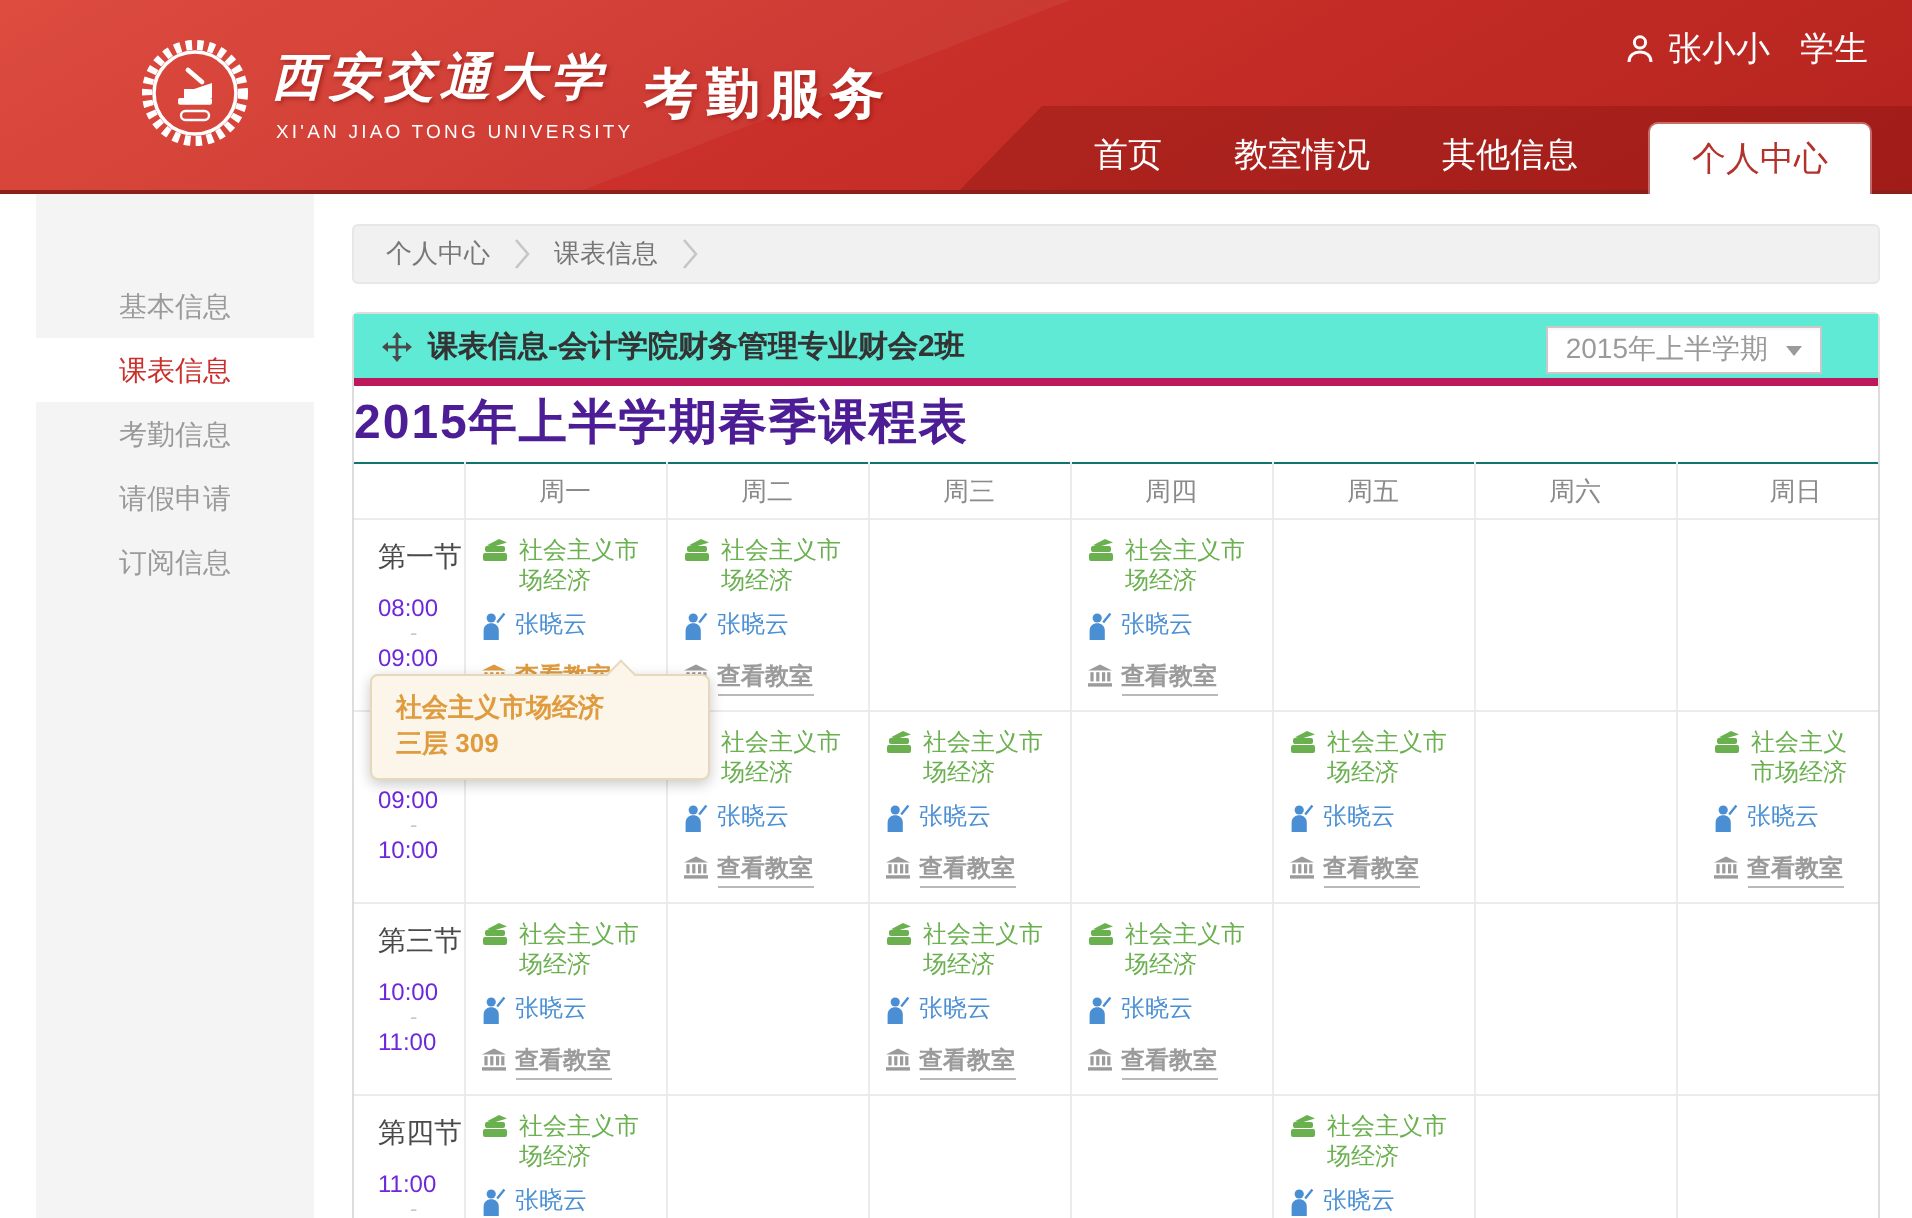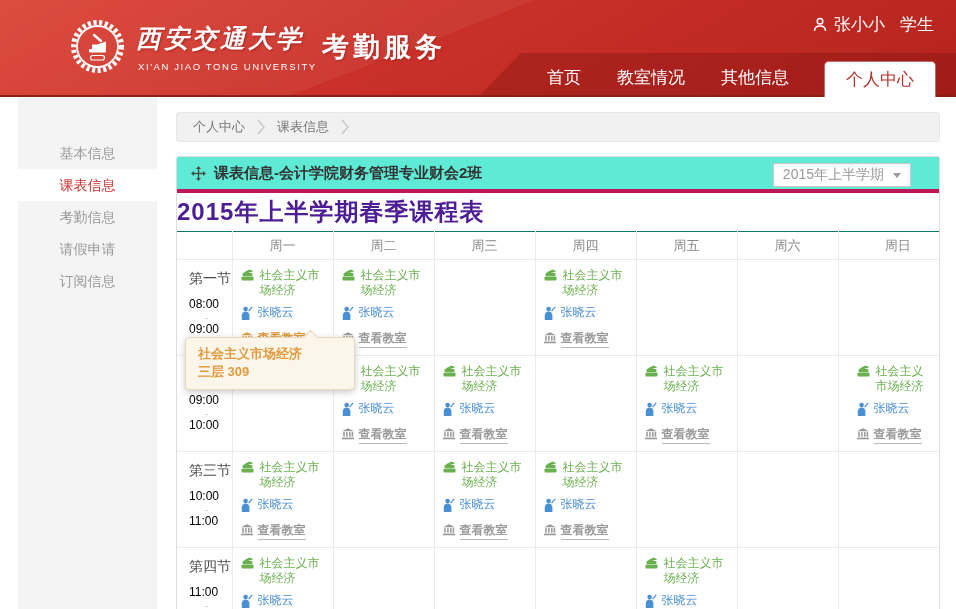--- a/index.html
+++ b/index.html
@@ -78,21 +78,21 @@
   .timetable th, .timetable td { border:1px solid #ebebeb; vertical-align:top; }
   .timetable th { height:28px; font-size:13px; font-weight:normal; color:#8a8a8a;
     text-align:center; vertical-align:middle; border-top:1px solid #0f766e; }
   .timetable th:first-child, .timetable td:first-child { border-left:none; }
   .timetable th:last-child, .timetable td:last-child { border-right:none;padding-left:18px; }
 
   tr.row-period { height:74px; }
   tr.row-period.first { height:77px; }
   td.pcell { padding:10px 0 0 12px; }
   .pname { font-size:14px; color:#4a4a4a; }
-  .ptime { font-size:12px; color:#000000; margin-top:9px; }
+  .ptime { font-size:12px; color:#6d28d9; margin-top:9px; }
   .pdash { font-size:11px; color:#c9c9c9; line-height:5px; padding-left:16px; margin-top:4px; }
   .ptime + .pdash + .ptime { margin-top:2px; }
 
   td.ccell { padding:8px 5px 0 8px; }
   .cline { display:flex; align-items:flex-start; margin-bottom:7px;
     font-size:12px; line-height:15px; }
   .cline .ic { flex:0 0 auto; margin-right:5px; margin-top:1px; }
   .cname { color:#6ab04f; }
   .cteacher { color:#4a8fd4; cursor:pointer; }
   .croom { color:#9b9b9b;font-weight:bold; }

